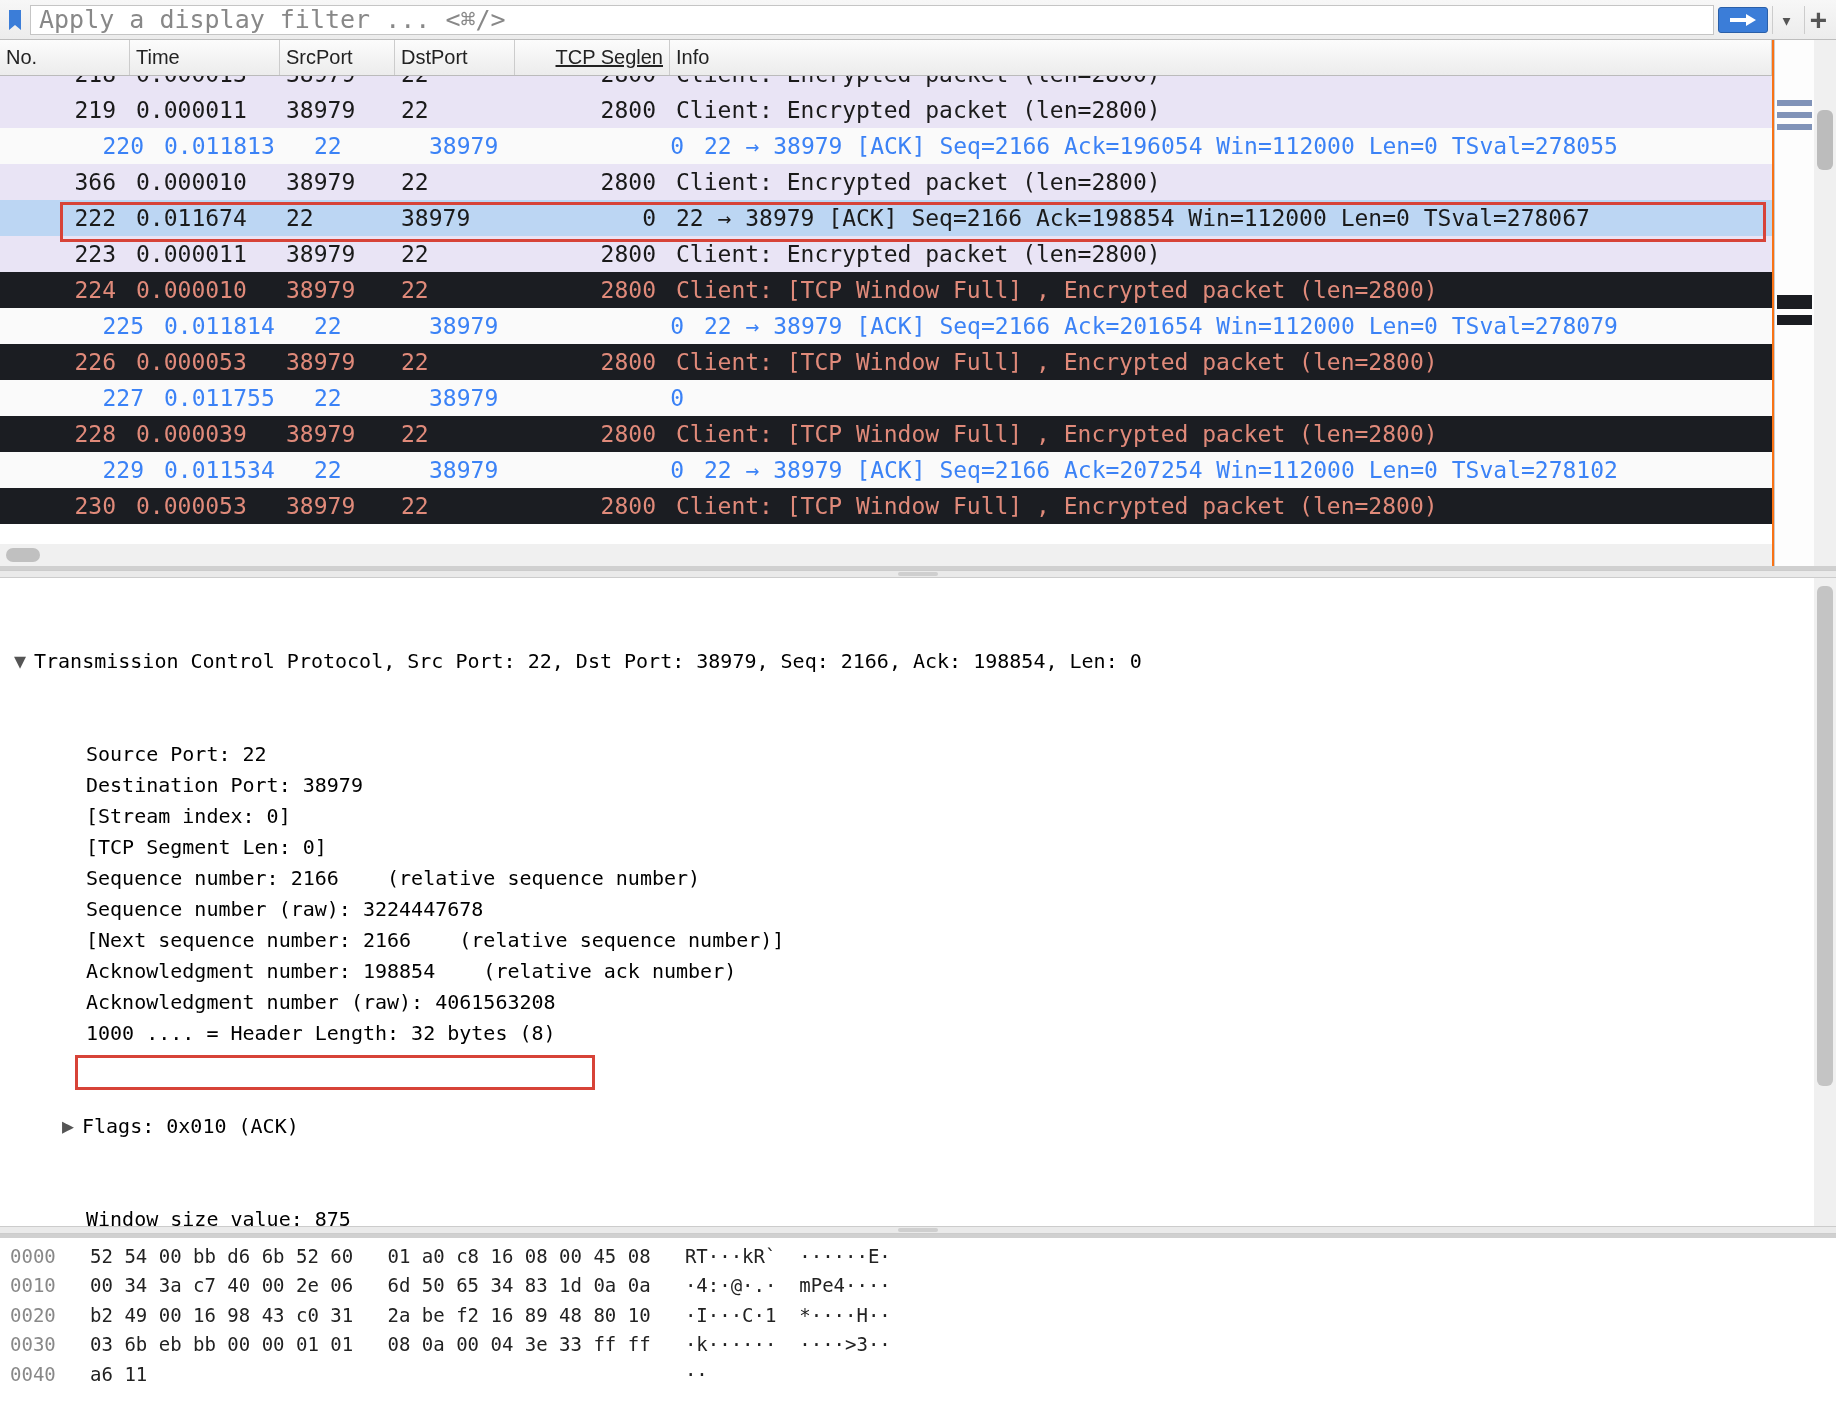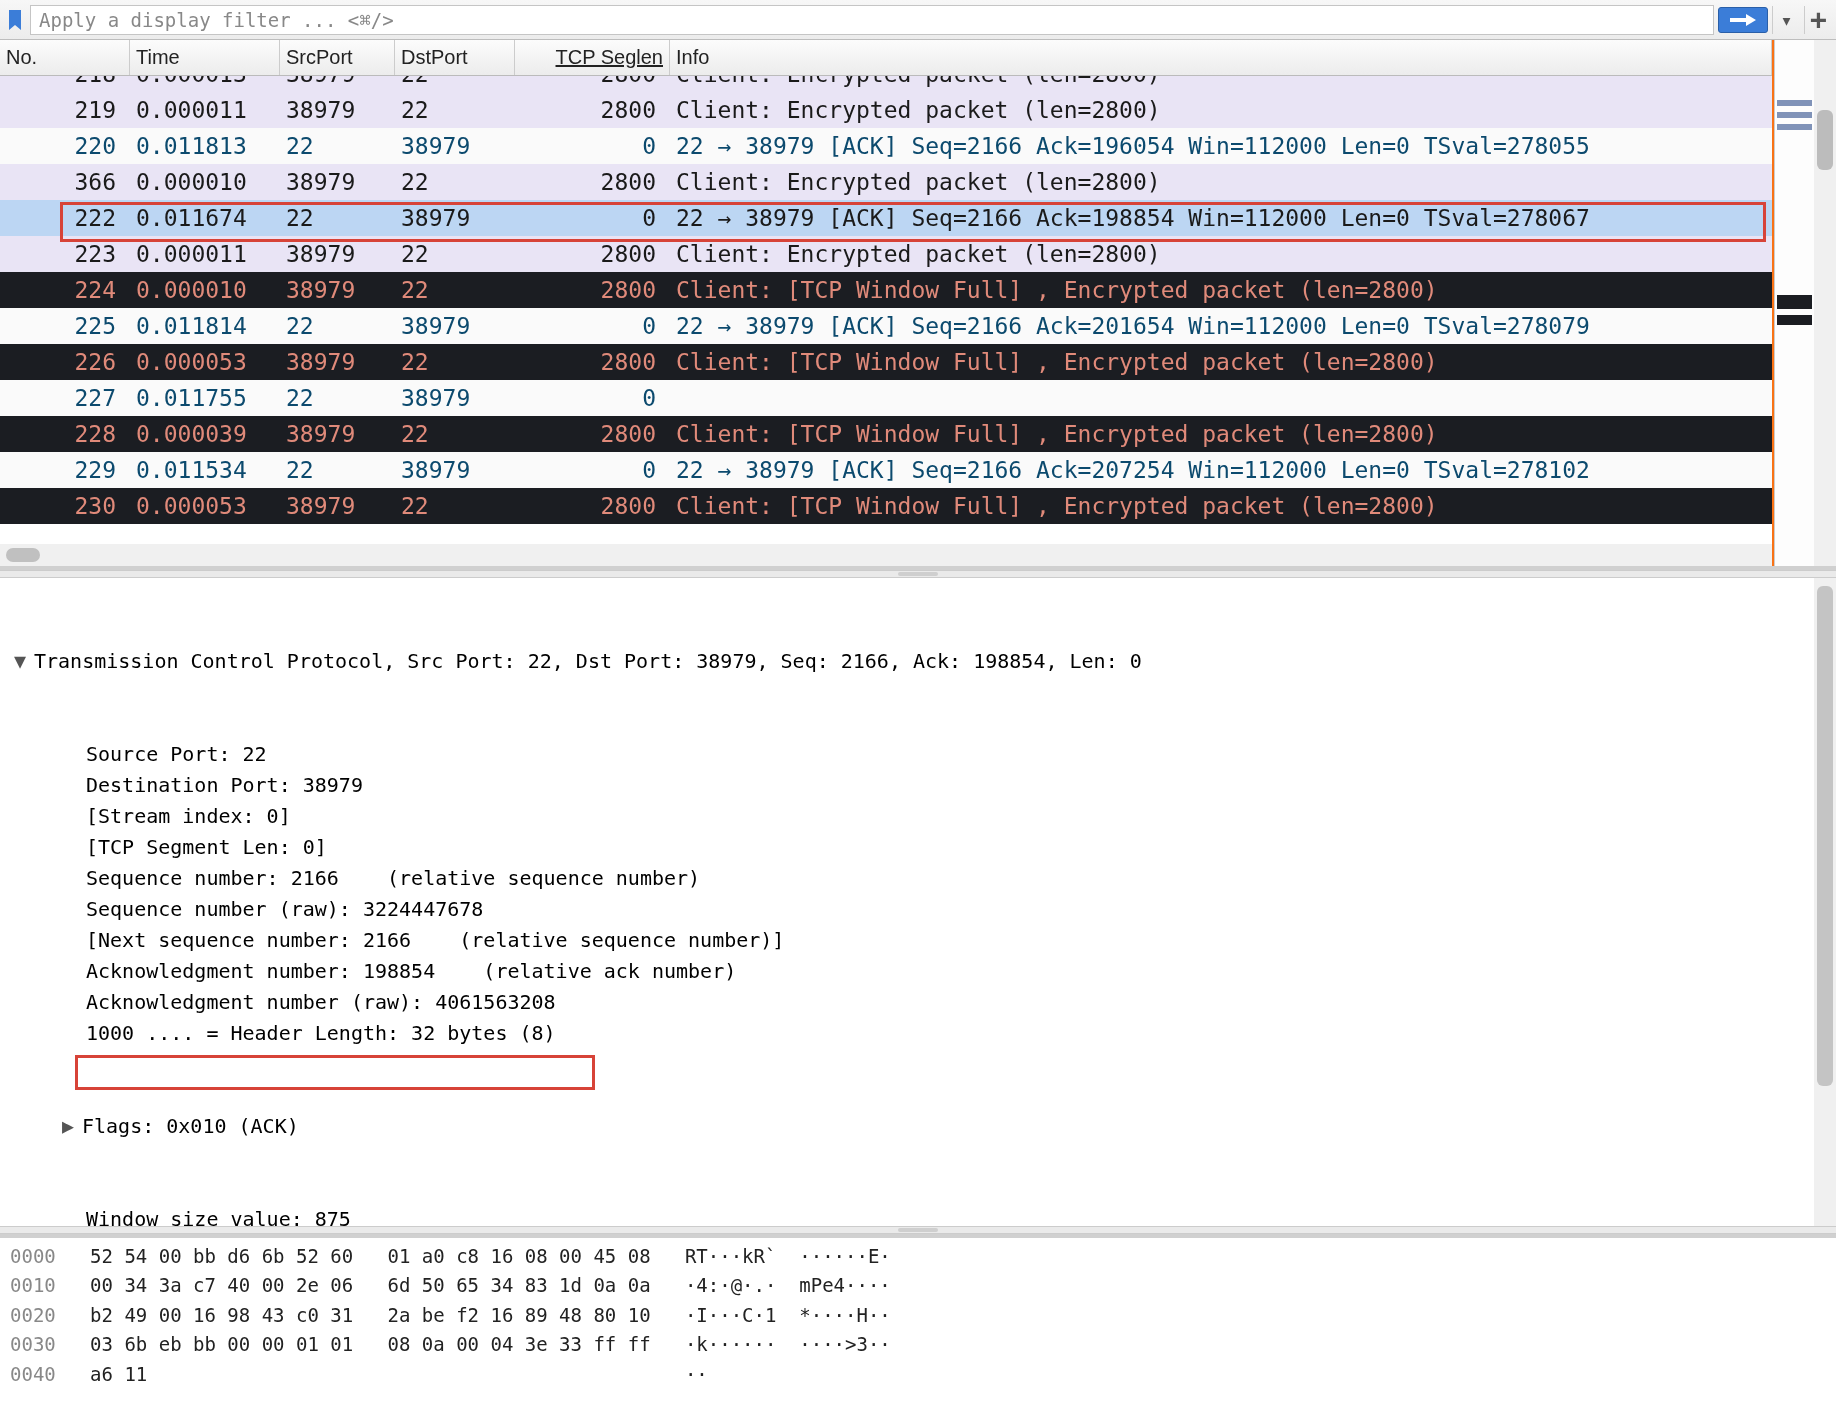--- a/index.html
+++ b/index.html
@@ -27,21 +27,21 @@
   .bookmark-icon {
     width: 22px; height: 26px;
     display:flex;align-items:center;justify-content:center;
   }
   .filter-input {
     flex: 1;
     height: 30px;
     border: 1px solid #c5c5c5;
     background: #fff;
     font-family: inherit;
-    font-size: 19px;
+    font-size: 25px;
     padding: 0 8px;
     color: #555;
   }
   .filter-input::placeholder { color:#888; }
   .arrow-box {
     width: 50px; height: 26px;
     background: #3b7dd8;
     border-radius: 3px;
     display:flex;align-items:center;justify-content:center;
     border:1px solid #2a5fa8;
@@ -93,21 +93,21 @@
   .packet-rows { flex:1; overflow:hidden; position:relative;}
   .row {
     display:flex;
     height:36px;
     align-items:center;
     white-space:pre;
     font-size:23px;
   }
   .row.lav { background:#e9e4f5; color:#1a1a1a;}
   .row.blue-sel { background:#bcd6f3; color:#1a1a1a;}
-  .row.ack { background:#fafafa; color:#0c4a6e;}
+  .row.ack { background:#fafafa; color:#3b82f6;padding-left:28px;}
   .row.dark { background:#1b1d22; color:#e08a7a;}
   .row .c { padding:0 6px; }
   .row .c-no   { width:130px; text-align:right; padding-right:14px;}
   .row .c-time { width:150px; }
   .row .c-src  { width:115px; }
   .row .c-dst  { width:120px; }
   .row .c-seg  { width:155px; text-align:right; padding-right:14px;}
   .row .c-info { flex:1; overflow:hidden; text-overflow: clip;}
   .highlight-box {
     position:absolute;

